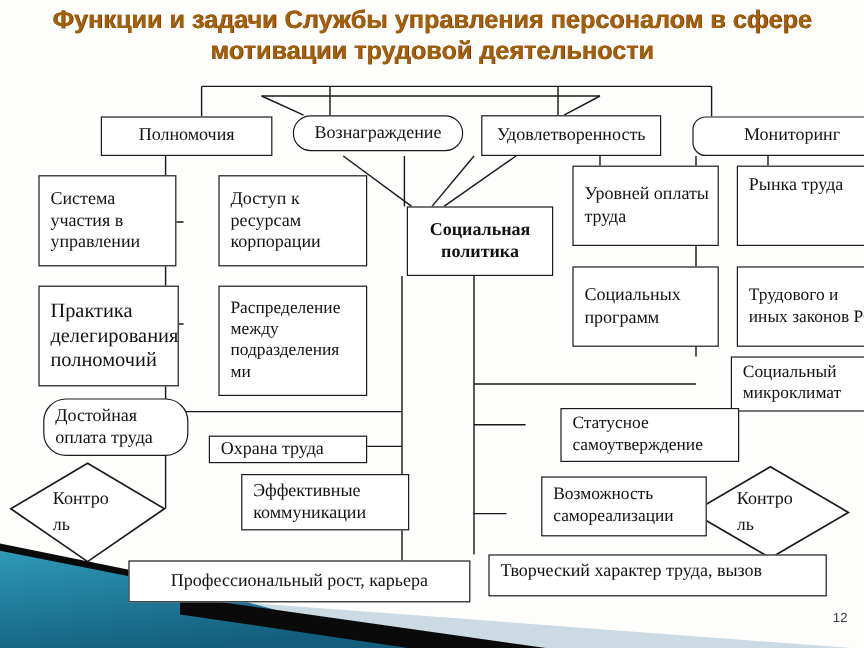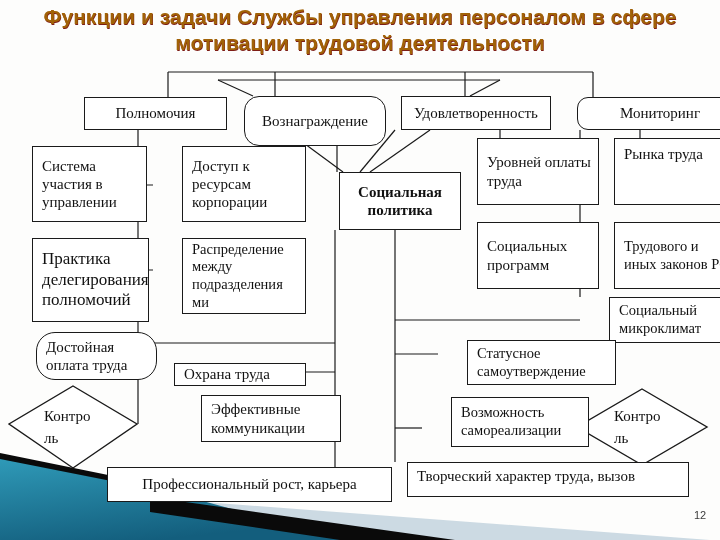--- a/index.html
+++ b/index.html
@@ -17,28 +17,28 @@
   }
   .box{
     position:absolute;box-sizing:border-box;border:1.5px solid #1a1a1a;
     background:#fff;display:flex;align-items:center;
     font-size:15px;line-height:1.22;padding:2px 6px 2px 9px;margin-left:29px;
   }
   .box.center{justify-content:center;text-align:center;padding:2px 4px;}
   .box.bold{font-weight:bold;}
   
   .b-polnomochiya{left:55px;top:97px;width:143px;height:33px;}
-  .b-voznagrazhdenie{left:215px;top:96px;width:142px;height:50px;border-radius:15px;}
+  .b-voznagrazhdenie{left:215px;top:96px;width:142px;height:30px;border-radius:15px;}
   .b-udovletvorennost{left:372px;top:96px;width:150px;height:34px;}
   .b-monitoring{left:548px;top:97px;width:166px;height:33px;border-radius:11px;}
   
   .b-sistema{left:3px;top:146px;width:115px;height:76px;}
   .b-dostup{left:153px;top:146px;width:124px;height:76px;}
   .b-praktika{left:3px;top:238px;width:117px;height:84px;font-size:17px;}
-  .b-raspredelenie{left:153px;top:238px;width:124px;height:76px;font-size:14.5px;}
+  .b-raspredelenie{left:153px;top:238px;width:124px;height:92px;font-size:14.5px;}
   .b-dostoynaya{left:7px;top:332px;width:121px;height:48px;border-radius:19px;}
   .b-okhrana{left:145px;top:363px;width:132px;height:23px;}
   .b-effektivnye{left:172px;top:395px;width:140px;height:47px;}
   .b-prof{left:78px;top:467px;width:285px;height:35px;}
   
   .b-sotspolitika{left:310px;top:172px;width:122px;height:58px;}
   
   .b-urovney{left:448px;top:138px;width:122px;height:67px;}
   .b-rynka{left:585px;top:138px;width:127px;height:67px;align-items:flex-start;padding-top:6px;}
   .b-sotsialnykh{left:448px;top:222px;width:122px;height:67px;}

